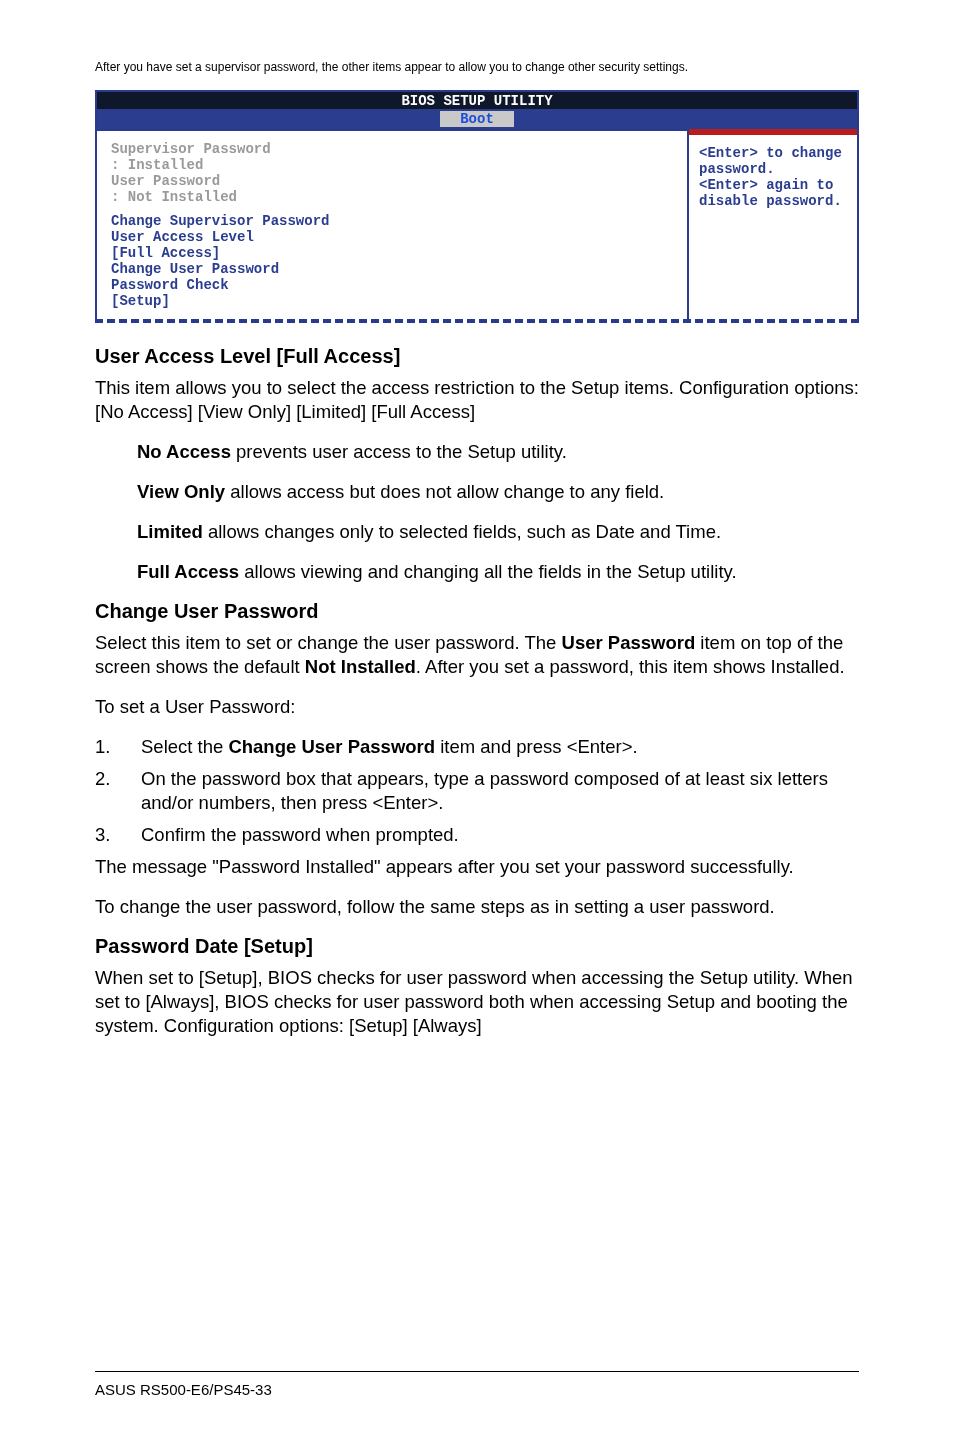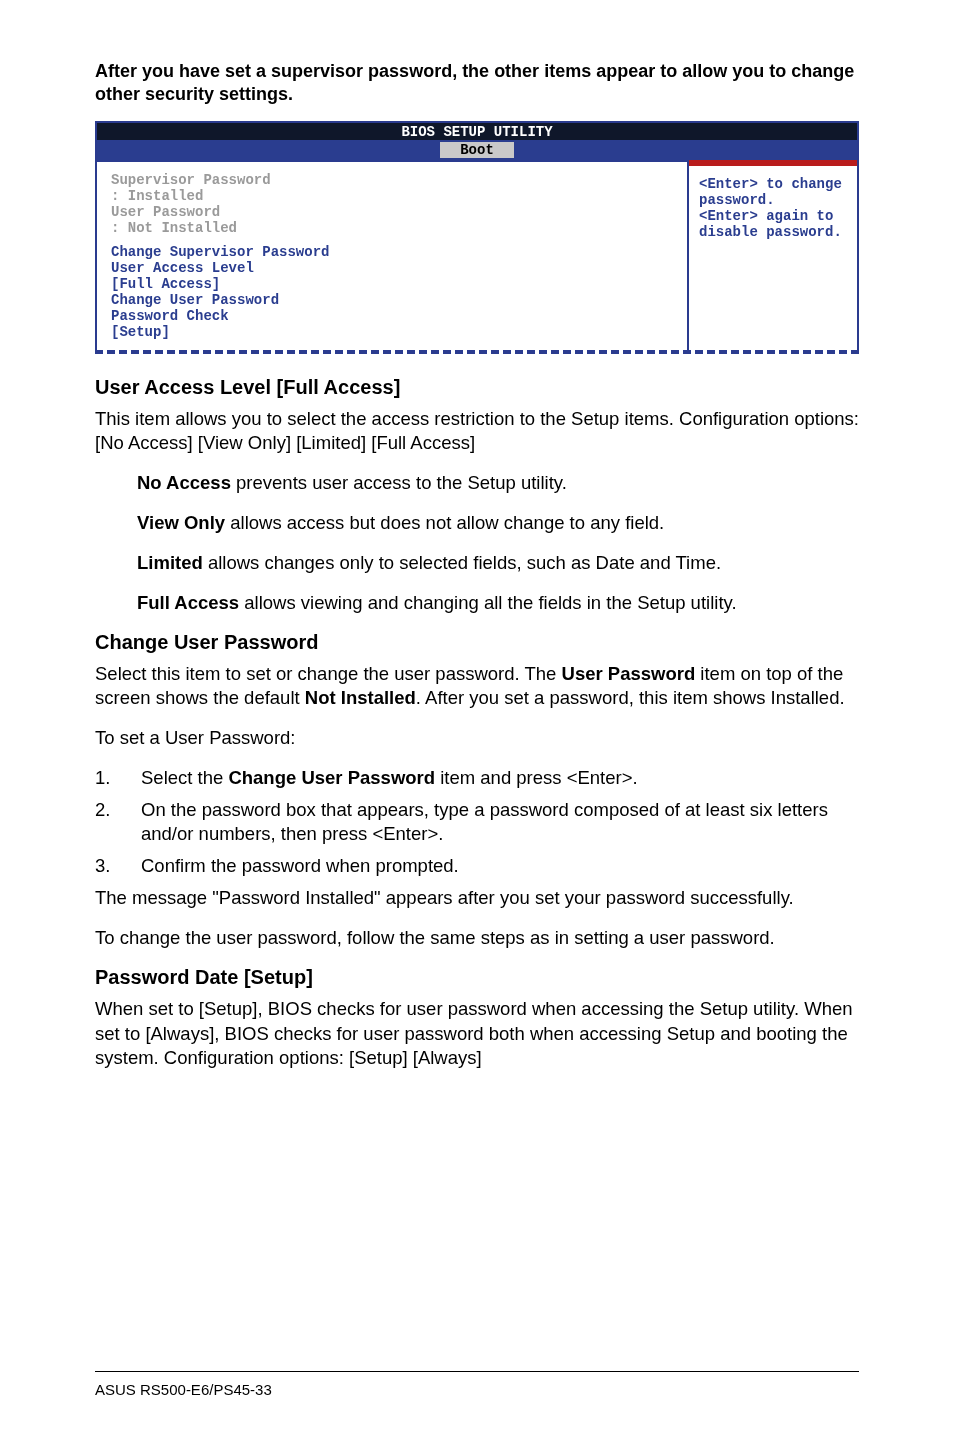--- a/index.html
+++ b/index.html
@@ -5,21 +5,21 @@
   * { margin: 0; padding: 0; box-sizing: border-box; }
   body {
     font-family: Arial, Helvetica, sans-serif;
     color: #000;
     background: #fff;
     width: 954px;
     min-height: 1438px;
     position: relative;
     padding: 60px 95px 30px 95px;
   }
-  .intro { font-size: 18px; line-height: 1.3; margin-bottom: 14px; font-weight: bold; }
+  .intro { font-size: 12px; line-height: 1.3; margin-bottom: 14px; }
 
   .bios-box {
     border-top: 2px solid #2a3b8f;
     border-left: 2px solid #2a3b8f;
     border-right: 2px solid #2a3b8f;
   }
   .bios-title-row {
     background: #0f172a;
     color: #fff;
     font-family: "Courier New", monospace;
@@ -28,21 +28,21 @@
     text-align: center;
     padding: 1px 0 0 0;
   }
   .bios-tab-row {
     background: #2a3d8f;
     text-align: center;
     padding: 0 0 2px 0;
   }
   .bios-tab {
     background: #c9c9c9;
-    color: #000000;
+    color: #1d4ed8;
     font-family: "Courier New", monospace;
     font-weight: bold;
     font-size: 14px;
     display: inline-block;
     padding: 0 20px;
   }
   .bios-body {
     display: flex;
     background: #fff;
   }

